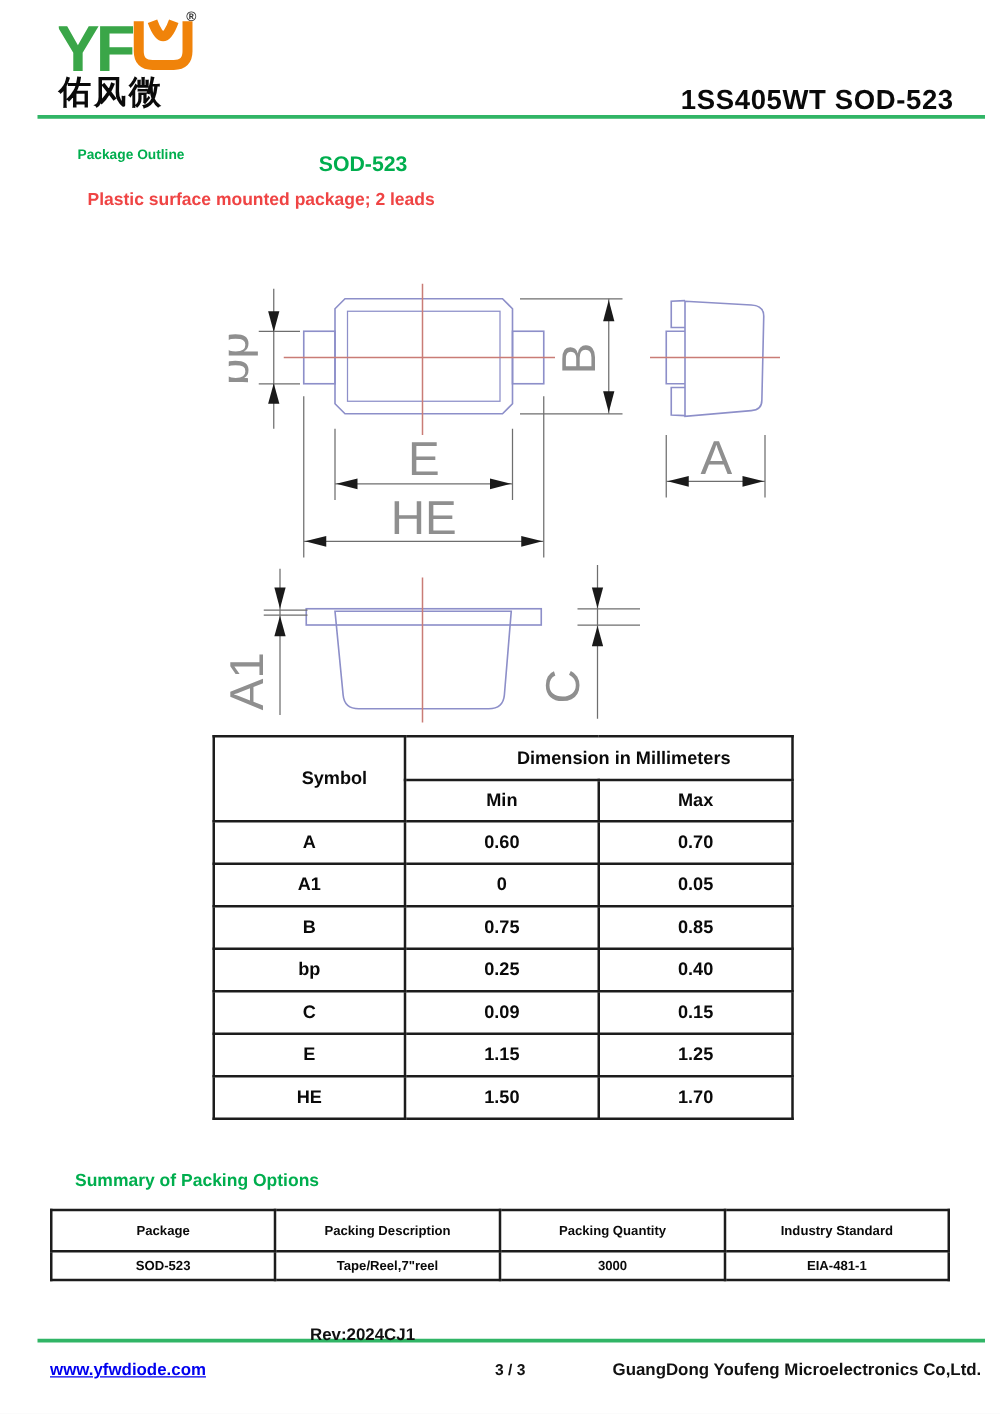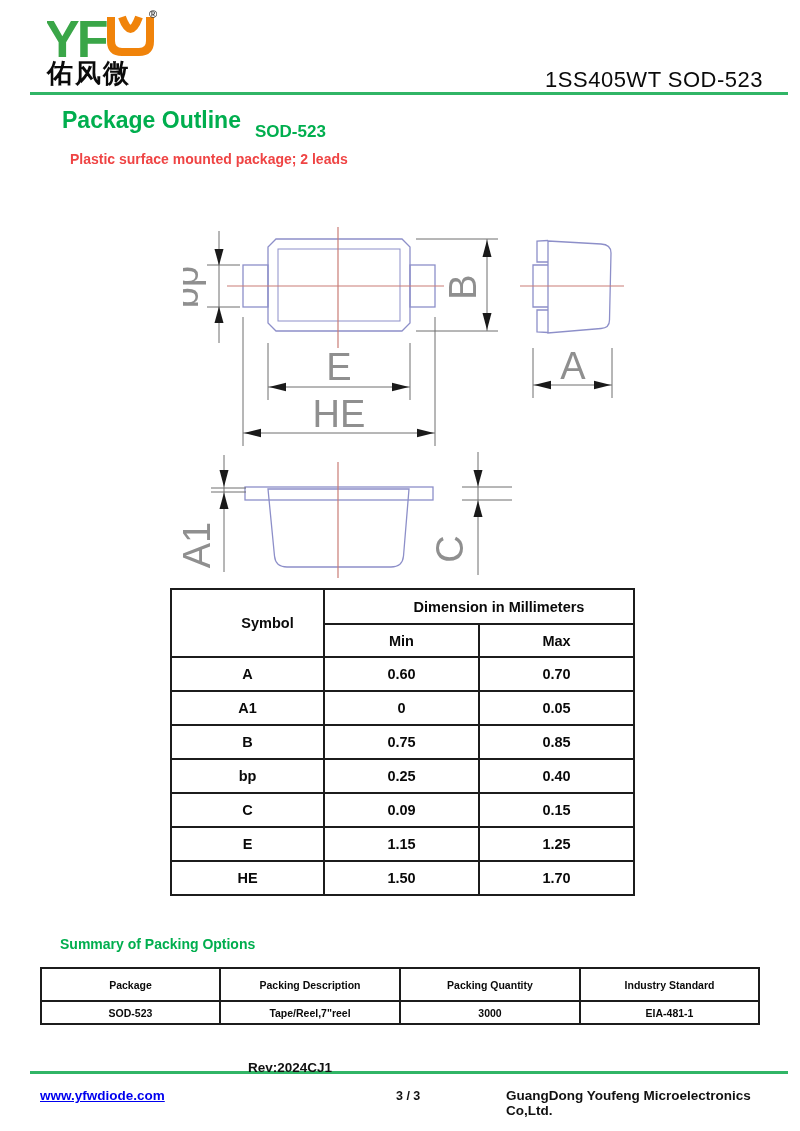--- a/index.html
+++ b/index.html
@@ -7,27 +7,27 @@
   .page {
     position:relative; width:800px; height:1131px; margin:0 auto;
     background:#ffffff; overflow:hidden; color:#111;
   }
   .abs { position:absolute; }
 
   
   .logo-svg { left:47px; top:13px; }
   .reg-mark { left:149px; top:8px; font-size:11px; color:#333; font-weight:bold; }
   .logo-cn { left:47px; top:56px; font-size:26px; font-weight:bold; color:#0a0a0a; letter-spacing:2px; }
-  .doc-title { top:67px; right:37px; font-size:22px; font-weight:normal; color:#0a0a0a; letter-spacing:0.5px; }
+  .doc-title { top:67px; right:37px; font-size:22px; font-weight:bold; color:#0a0a0a; letter-spacing:0.5px; }
   .rule-green { left:30px; width:758px; height:3px; background:#31b566; }
   .rule-top { top:92px; }
   .rule-bottom { top:1071px; }
 
   
-  .h-outline { left:62px; top:107px; font-size:23px; font-weight:bold; color:#00ae4e; }
+  .h-outline { left:62px; top:118px; font-size:11px; font-weight:bold; color:#00ae4e; }
   .h-pkg { left:255px; top:122px; font-size:17px; font-weight:bold; color:#00ae4e; }
   .subtitle { left:70px; top:151px; font-size:14px; font-weight:bold; color:#ef4444; }
 
   
   .drawing { left:183px; top:220px; }
   .dim-label { fill:#8f8f8f; font-family:"Liberation Sans", sans-serif; font-size:38px; font-weight:400; }
 
   
   .dim-table { left:170px; top:588px; border-collapse:collapse; table-layout:fixed; width:463px; }
   .dim-table th, .dim-table td {
@@ -45,21 +45,21 @@
     border:2px solid #1c1c1c; text-align:center; vertical-align:middle;
     font-weight:bold; color:#0a0a0a; background:#fff;
   }
   .pack-table th { height:33px; font-size:10.5px; }
   .pack-table td { height:23px; font-size:10.5px; }
 
   
   .f-link { left:40px; top:1088px; font-size:13.5px; font-weight:bold; color:#0000ee; text-decoration:underline; }
   .f-rev { left:248px; top:1060px; font-size:13.5px; font-weight:bold; }
   .f-page { left:396px; top:1089px; font-size:12.5px; font-weight:bold; }
-  .f-company { left:490px; top:1088px; font-size:13.5px; font-weight:bold;margin-left:16px; }
+  .f-company { left:490px; top:1088px; font-size:13.5px; font-weight:bold; }
 </style>
 </head>
 <body>
 
 <div class="page">
 
   <svg class="abs logo-svg" width="108" height="50" viewBox="0 0 108 50">
     <text x="-2" y="44" font-family="Liberation Sans, sans-serif" font-size="52" font-weight="bold" fill="#3aa648" letter-spacing="-3">YF</text>
     <g fill="none" stroke="#f0830a" stroke-width="8">
       <path d="M 64,4 L 64,28 Q 64,39 75,39 L 92,39 Q 103,39 103,28 L 103,4"></path>

